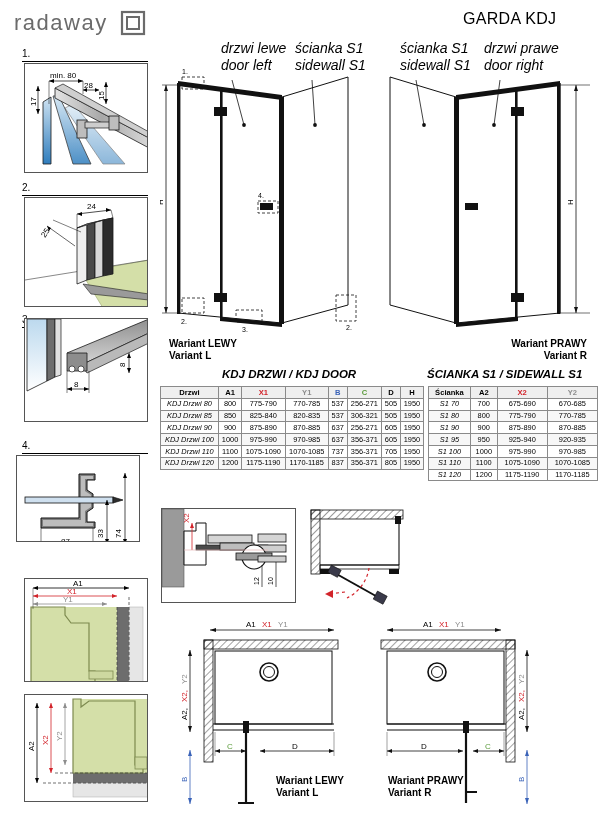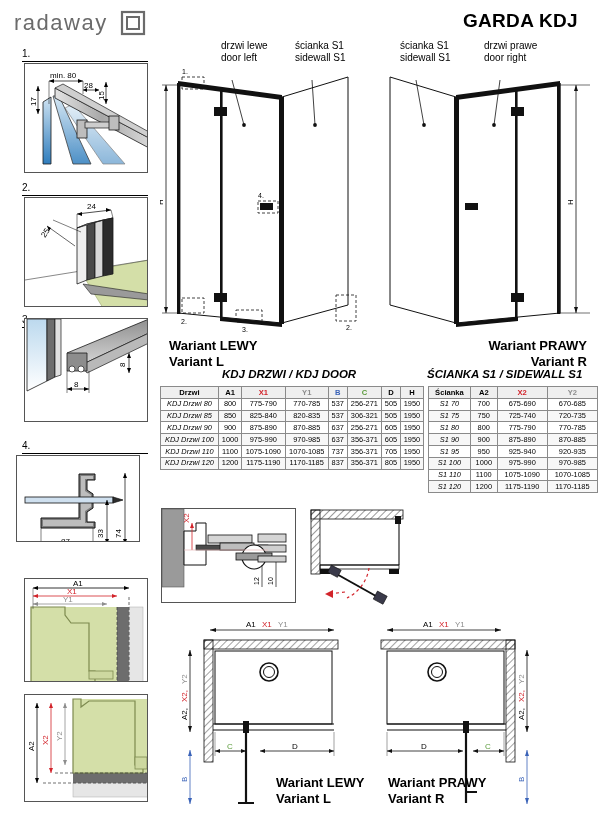--- a/index.html
+++ b/index.html
@@ -11,40 +11,40 @@
     color:#000;
     position:relative;
     overflow:hidden;
   }
   .page { position:absolute; inset:0; }
 
   
   .logo { position:absolute; left:14px; top:10px; width:135px; height:26px; }
   .brand-title {
     position:absolute; left:463px; top:10px;
-    font-size:19px; font-weight:bold; letter-spacing:.3px;
+    font-size:16px; font-weight:normal; letter-spacing:.3px;
   }
 
   
   .detail-box {
     position:absolute; border:1px solid #555; background:#fff; overflow:hidden;
   }
   .detail-num {
     position:absolute; font-size:10px; font-weight:normal;
   }
   .detail-rule {
     position:absolute; border-top:1px solid #000;
   }
 
   
   .callout {
-    position:absolute; font-size:10px; line-height:1.18; color:#000;
+    position:absolute; font-size:14px; line-height:1.18; color:#000;font-style:italic;
   }
   .variant-lbl {
-    position:absolute; font-size:13px; line-height:1.22; font-weight:600;
+    position:absolute; font-size:10px; line-height:1.22; font-weight:600;
   }
 
   
   .tbl-title {
     position:absolute; font-size:11.5px; font-weight:bold; font-style:italic;
     white-space:nowrap;
   }
   table.spec {
     position:absolute; border-collapse:collapse; font-size:7.4px;
     background:#fff;
@@ -491,26 +491,20 @@
         </tr>
       </thead>
     <tbody>
         <tr>
           <td class="rowhdr">S1 70</td>
           <td>700</td>
           <td>675-690</td>
           <td>670-685</td>
         </tr>
         <tr>
-          <td class="rowhdr">S1 75</td>
-          <td>750</td>
-          <td>725-740</td>
-          <td>720-735</td>
-        </tr>
-        <tr>
           <td class="rowhdr">S1 80</td>
           <td>800</td>
           <td>775-790</td>
           <td>770-785</td>
         </tr>
         <tr>
           <td class="rowhdr">S1 90</td>
           <td>900</td>
           <td>875-890</td>
           <td>870-885</td>

